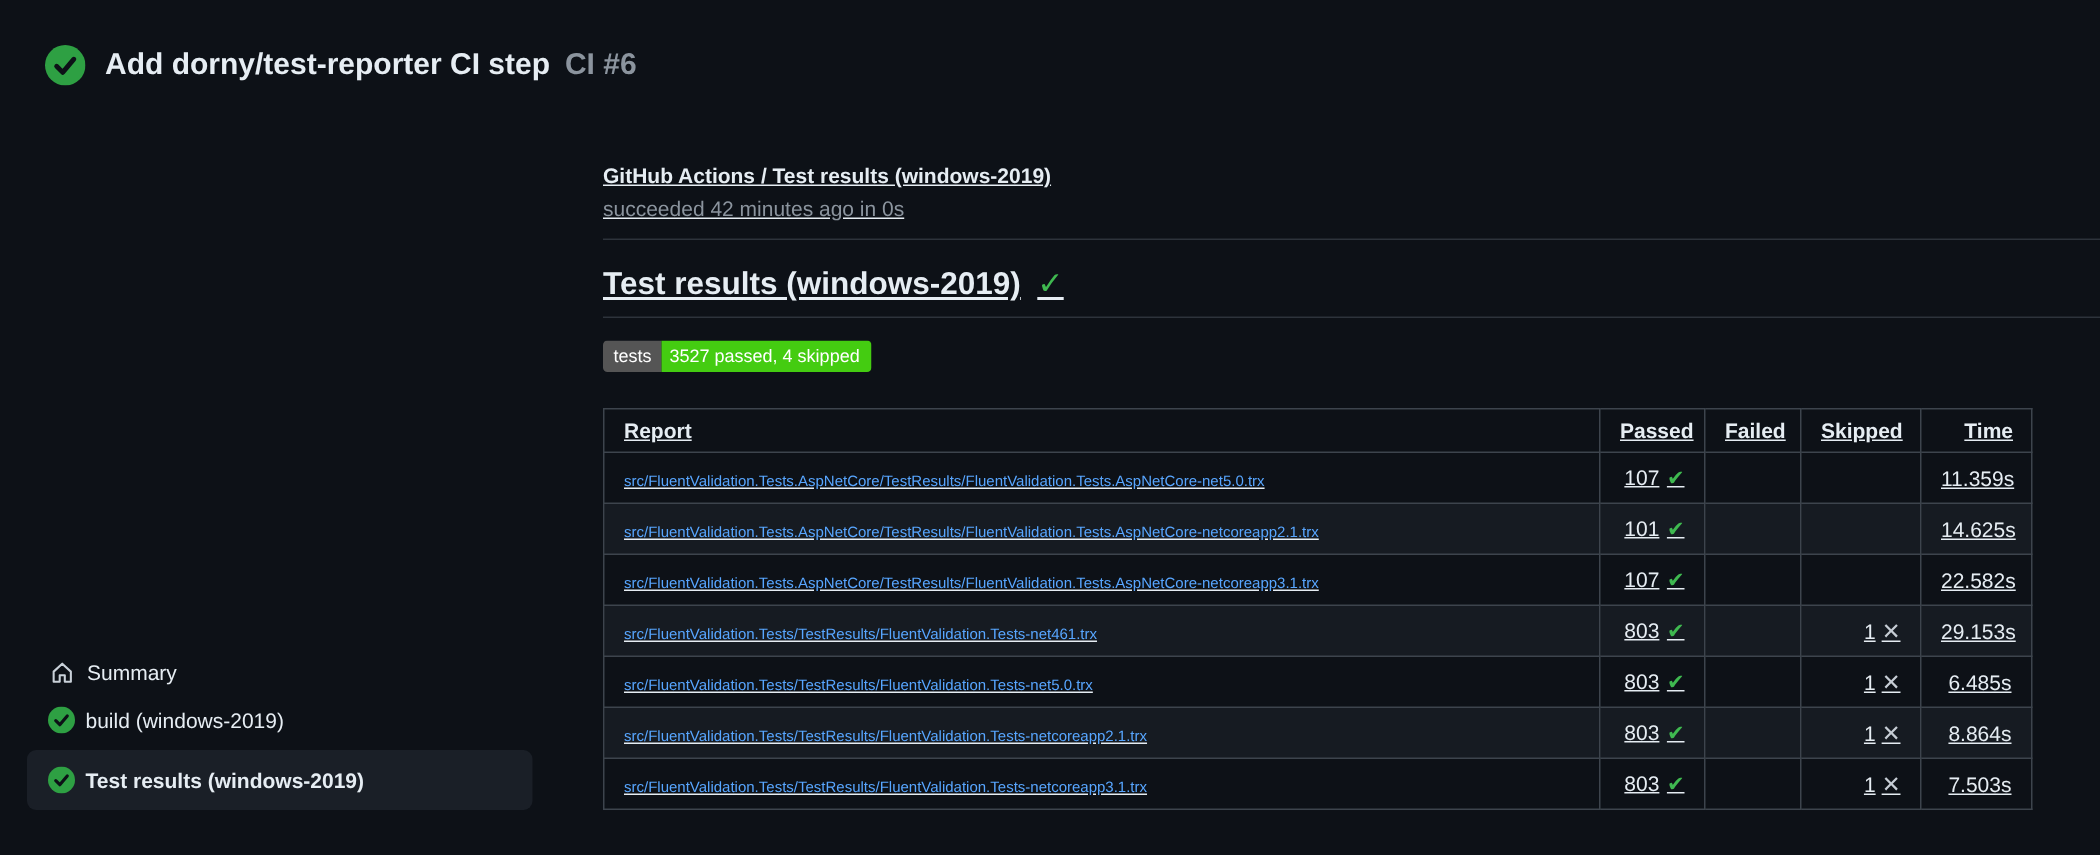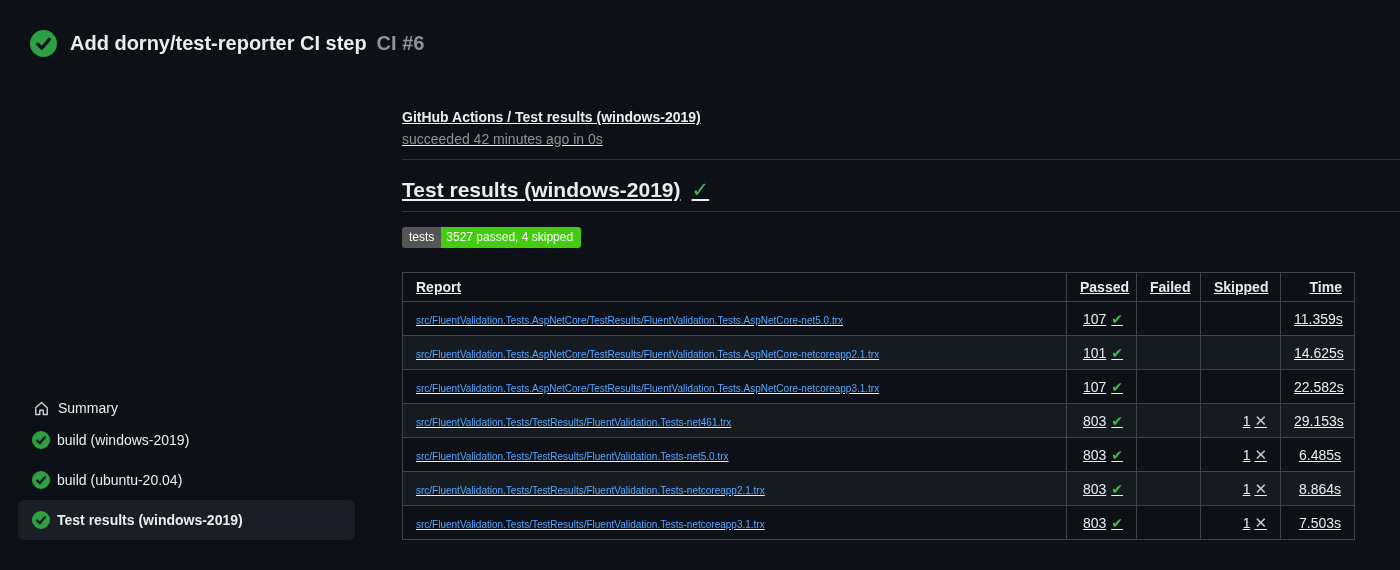--- a/index.html
+++ b/index.html
@@ -79,27 +79,20 @@
     </div>
     <div id="jobs-list">
   <div class="job-item">
     <svg class="status-circle" viewBox="0 0 16 16">
       <circle cx="8" cy="8" r="8" fill="var(--success)"></circle>
       <path d="M4.6 8.4 L7 10.8 L11.4 5.6" stroke="#0d1117" stroke-width="1.9" fill="none" stroke-linecap="round" stroke-linejoin="round"></path>
     </svg>
     <span class="job-label">build (windows-2019)</span>
   </div>
 
-  <div class="job-item">
-    <svg class="status-circle" viewBox="0 0 16 16">
-      <circle cx="8" cy="8" r="8" fill="var(--success)"></circle>
-      <path d="M4.6 8.4 L7 10.8 L11.4 5.6" stroke="#0d1117" stroke-width="1.9" fill="none" stroke-linecap="round" stroke-linejoin="round"></path>
-    </svg>
-    <span class="job-label">build (ubuntu-20.04)</span>
-  </div>
 
 
   <div class="job-item selected">
     <svg class="status-circle" viewBox="0 0 16 16">
       <circle cx="8" cy="8" r="8" fill="var(--success)"></circle>
       <path d="M4.6 8.4 L7 10.8 L11.4 5.6" stroke="#0d1117" stroke-width="1.9" fill="none" stroke-linecap="round" stroke-linejoin="round"></path>
     </svg>
     <span class="job-label">Test results (windows-2019)</span>
   </div>
 </div>

